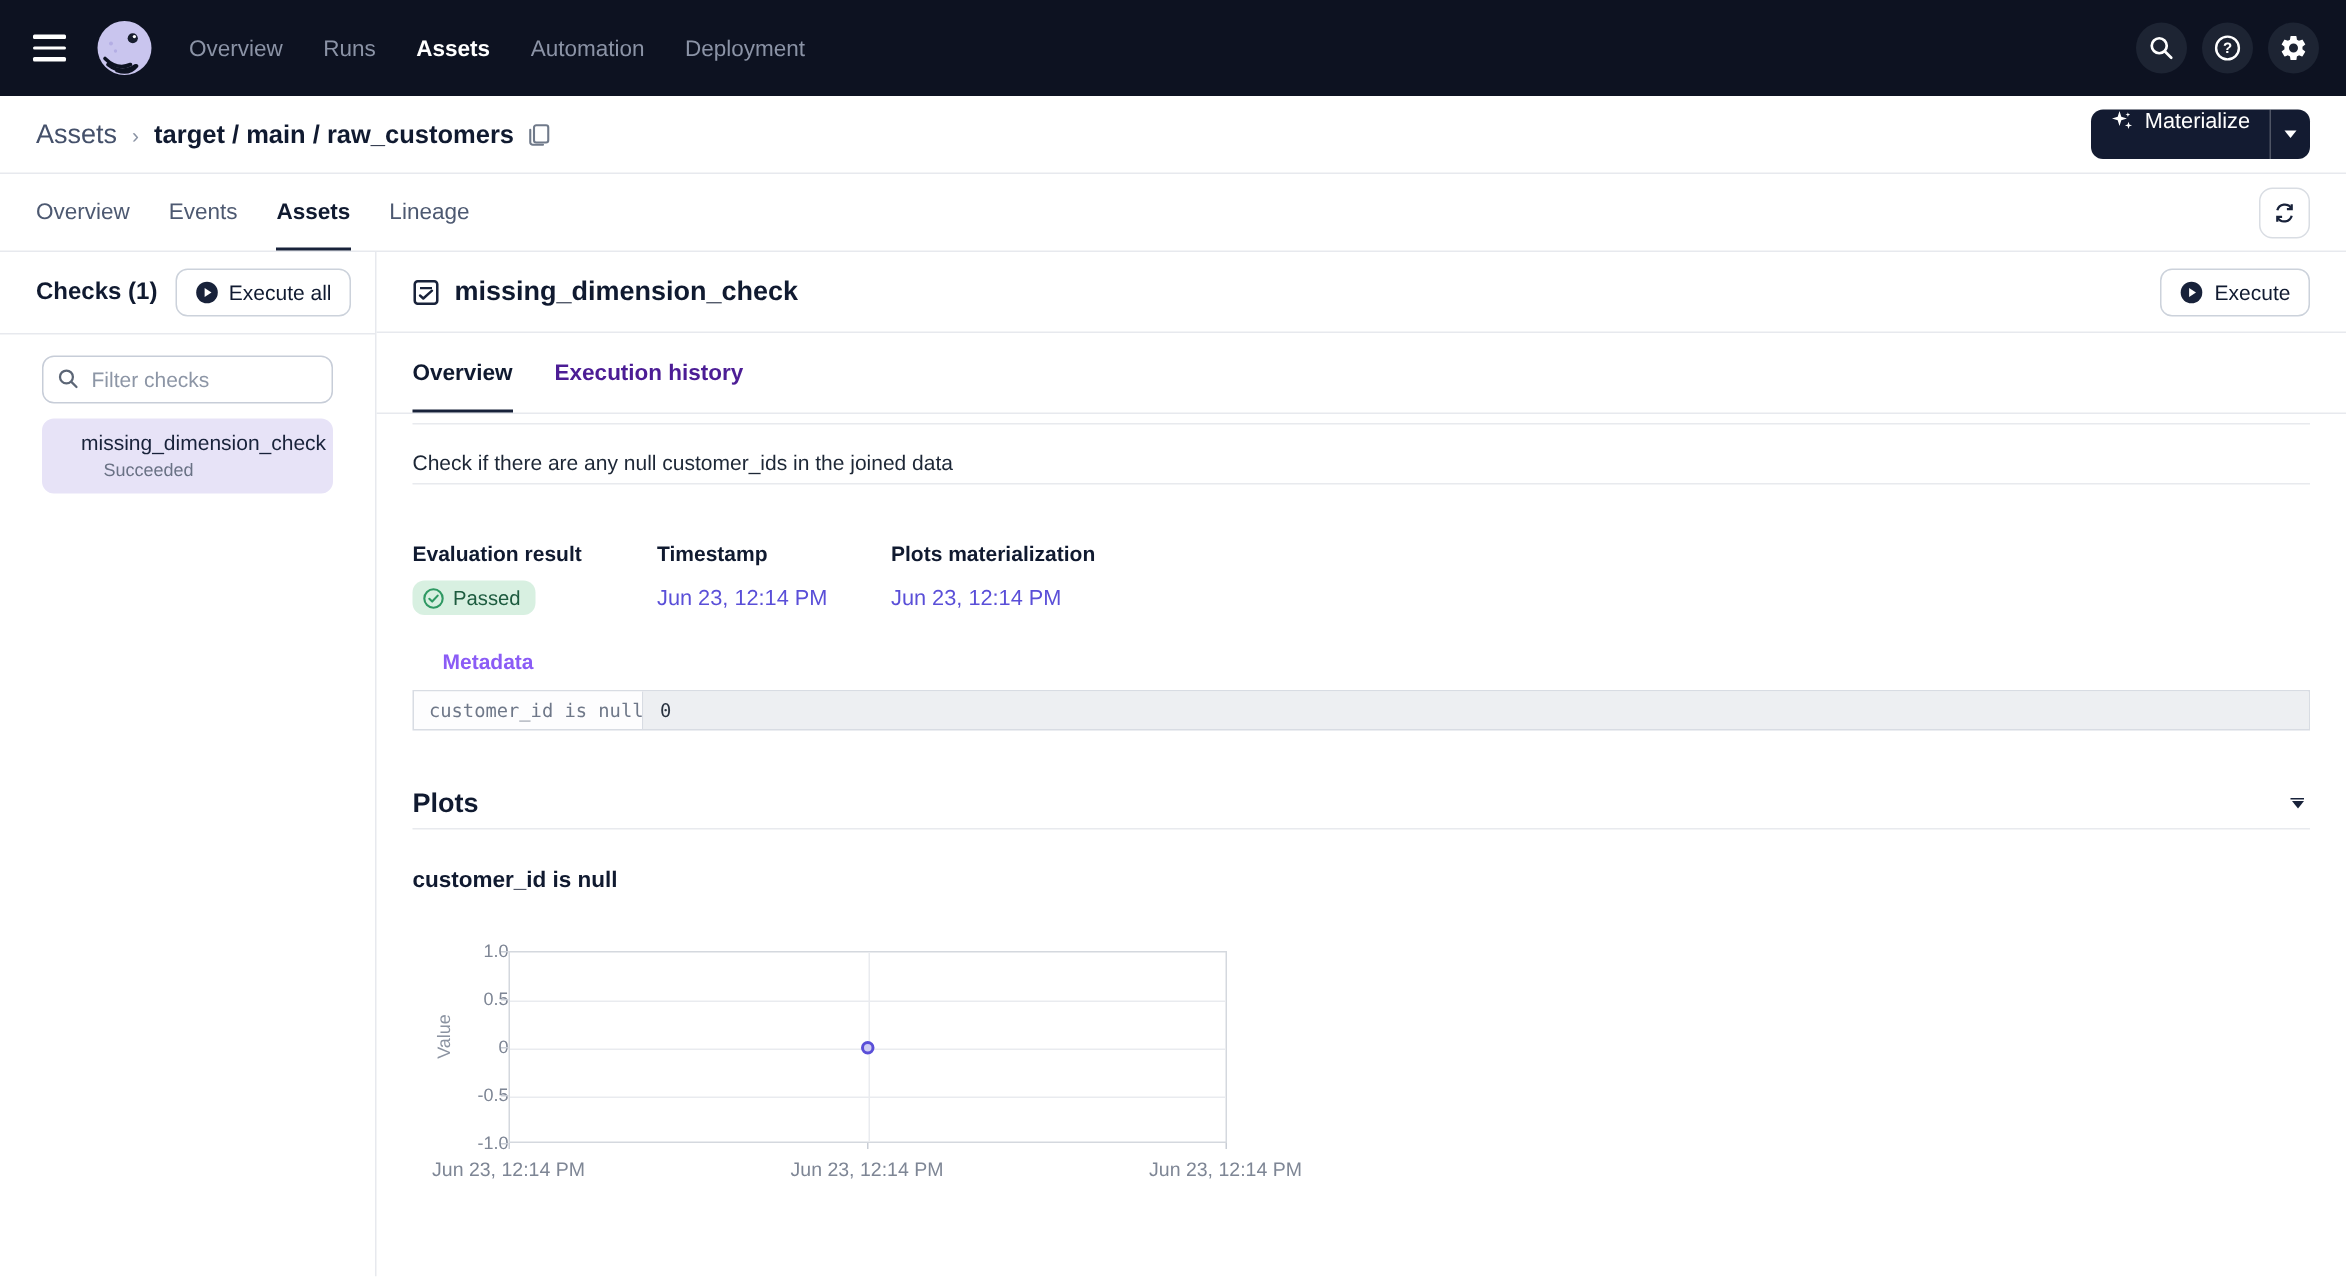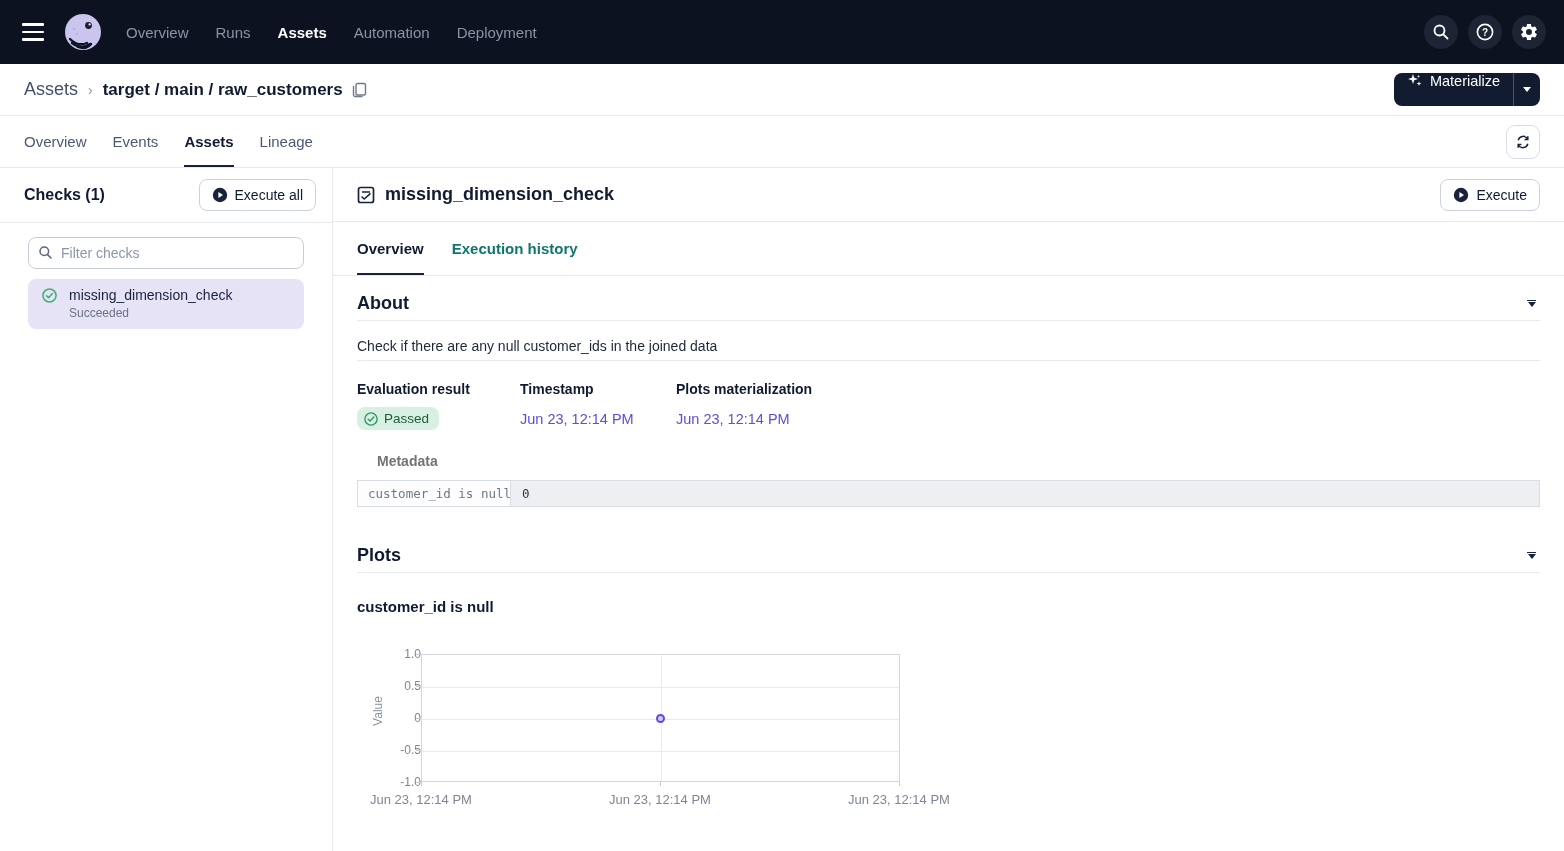--- a/index.html
+++ b/index.html
@@ -29,63 +29,63 @@
   .caret-down { width:0; height:0; border-left:4.5px solid transparent; border-right:4.5px solid transparent; border-top:5px solid #fff; }
 
   
   .asset-tabs { height:52px; display:flex; align-items:stretch; gap:26px; padding:0 24px; border-bottom:1px solid #e7e9ee; }
   .atab { display:flex; align-items:center; font-size:15px; font-weight:500; color:#4d5971; cursor:pointer; border-bottom:2px solid transparent; padding-top:2px; }
   .atab.active { color:#101a30; font-weight:700; border-bottom-color:#18223a; }
   .refresh-btn { margin-left:auto; align-self:center; width:34px; height:34px; border:1px solid #d9dde3; border-radius:9px; background:#fff; display:flex; align-items:center; justify-content:center; cursor:pointer; }
 
   
   .main { display:flex; height:683px; }
-  .left-panel { width:333px; border-right:1px solid #e7e9ee; display:flex; flex-direction:column; }
+  .left-panel { width:251px; border-right:1px solid #e7e9ee; display:flex; flex-direction:column; }
   .left-head { height:55px; display:flex; align-items:center; justify-content:space-between; padding:0 16px 0 24px; border-bottom:1px solid #e7e9ee; }
   .left-title { font-size:16px; font-weight:700; color:#101a30; }
   .btn-outline { display:inline-flex; align-items:center; gap:7px; height:32px; padding:0 12px; border:1px solid #ccd2db; border-radius:8px; background:#fff; font-size:14px; font-weight:500; color:#101a30; cursor:pointer; }
   .left-body { padding:14px 28px; }
   .filter-box { position:relative; }
   .filter-box input { width:100%; height:32px; border:1px solid #c7cdd8; border-radius:8px; padding:0 10px 0 32px; font-size:14px; color:#101a30; outline:none; font-family:"Liberation Sans", sans-serif; }
   .filter-box input::placeholder { color:#8d96a6; }
   .filter-search-icon { position:absolute; left:10px; top:8px; }
   .check-item { margin-top:10px; background:#e7e3f7; border-radius:8px; padding:8px 12px 9px 14px; cursor:pointer; }
   .check-item-top { display:flex; align-items:center; gap:12px; }
   .check-item-name { font-size:14px; color:#18223a; }
   .check-item-status { font-size:12px; color:#6a7285; margin:3px 0 0 27px; }
 
   
   .right-panel { flex:1; display:flex; flex-direction:column; min-width:0; }
   .detail-head { height:54px; display:flex; align-items:center; padding:0 24px; border-bottom:1px solid #e7e9ee; }
   .detail-title { font-size:18px; font-weight:700; color:#101a30; margin-left:10px; }
   .detail-head .btn-outline { margin-left:auto; }
   .detail-tabs { height:54px; display:flex; align-items:stretch; gap:28px; padding:0 24px; border-bottom:1px solid #e7e9ee; }
-  .dtab { display:flex; align-items:center; font-size:15px; font-weight:600; color:#0f766e; cursor:pointer; border-bottom:2px solid transparent; padding-top:2px; }
+  .dtab { display:flex; align-items:center; font-size:15px; font-weight:600; color:#4c1d95; cursor:pointer; border-bottom:2px solid transparent; padding-top:2px; }
   .dtab.active { color:#101a30; font-weight:700; border-bottom-color:#18223a; }
   .dtab.disabled { color:#a7aeba; }
   .detail-body { flex:1; padding:0 24px; overflow:hidden; }
 
   .section-head { display:flex; align-items:center; justify-content:space-between; }
   .section-title { font-size:18px; font-weight:700; color:#101a30; }
   .collapse-caret { cursor:pointer; display:flex; flex-direction:column; align-items:center; gap:1px; padding:4px; }
   .collapse-caret i { display:block; width:9px; height:1.5px; background:#18223a; }
   .collapse-caret b { width:0; height:0; border-left:4.5px solid transparent; border-right:4.5px solid transparent; border-top:5px solid #18223a; }
   .divider { border:none; border-top:1px solid #e8eaee; margin-top:6px; }
 
   .about-head { margin-top:17px; }
   .about-text { margin-top:17px; font-size:14px; color:#1d2736; }
   .latest-head { margin-top:24px; }
 
-  .result-grid { margin-top:20px; display:grid; grid-template-columns:163px 156px auto; }
+  .result-grid { margin-top:38px; display:grid; grid-template-columns:163px 156px auto; }
   .col-head { font-size:14px; font-weight:700; color:#101a30; }
   .result-grid > .cell2 { margin-top:10px; display:flex; align-items:center; }
   .badge-pass { display:inline-flex; align-items:center; gap:6px; padding:4px 10px 4px 7px; background:#d8f0e1; border-radius:8px; font-size:13.5px; color:#1d5b3f; font-weight:500; }
   .ts-link { font-size:14.5px; color:#5a4fd8; cursor:pointer; text-decoration:none; }
 
-  .meta-head { margin-top:23px; font-size:14px; font-weight:700; color:#737373;padding-left:20px; }
+  .meta-head { margin-top:23px; font-size:14px; font-weight:700; color:#8b5cf6;padding-left:20px; }
   .meta-table { margin-top:11px; border:1px solid #d8dce3; display:grid; grid-template-columns:153px 1fr; }
   .meta-key { padding:5px 10px; font-family:"DejaVu Sans Mono", monospace; font-size:12.5px; color:#6f7889; background:#fdfdfe; border-right:1px solid #d8dce3; white-space:nowrap; }
   .meta-val { padding:5px 11px; font-family:"DejaVu Sans Mono", monospace; font-size:12.5px; color:#29323f; background:#edeff2; }
 
   .plots-head { margin-top:38px; }
   .plot-title { margin-top:25px; font-size:15px; font-weight:700; color:#101a30; }
 
   
   .chart { position:relative; margin-top:31px; width:610px; height:170px; }
   .chart-ylabel { position:absolute; left:6px; top:58px; transform:rotate(-90deg); transform-origin:center; font-size:12px; color:#8b93a1; }
@@ -238,27 +238,20 @@
       </button>
     </div>
 
     <div class="detail-tabs">
       <div class="dtab active">Overview</div>
       <div class="dtab">Execution history</div>
     </div>
 
     <div class="detail-body">
 
-      <div class="section-head about-head">
-        <span class="section-title">About</span>
-        <span class="collapse-caret">
-            <i></i>
-            <b></b>
-          </span>
-      </div>
       <hr class="divider">
       <div class="about-text">Check if there are any null customer_ids in the joined data</div>
 
       <hr class="divider">
 
       <div class="result-grid">
         <div class="col-head">Evaluation result</div>
         <div class="col-head">Timestamp</div>
         <div class="col-head">Plots materialization</div>
         <div class="cell2">

